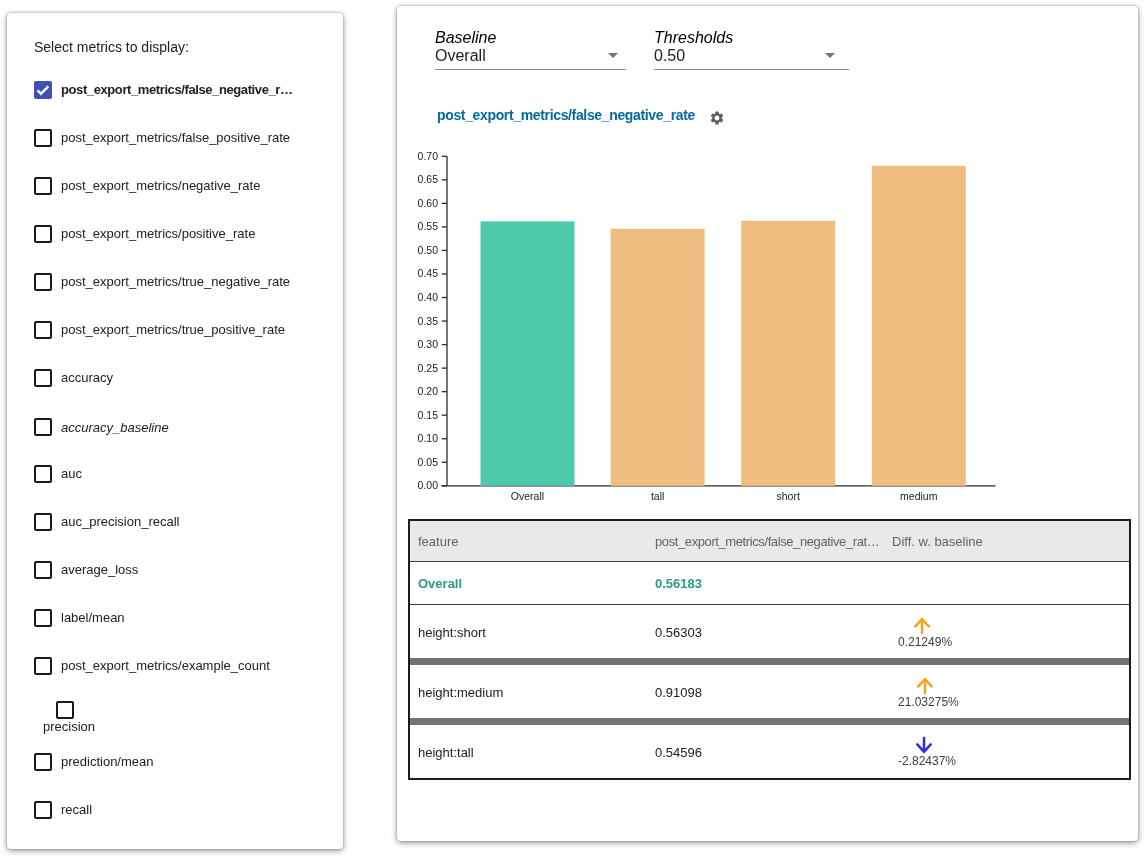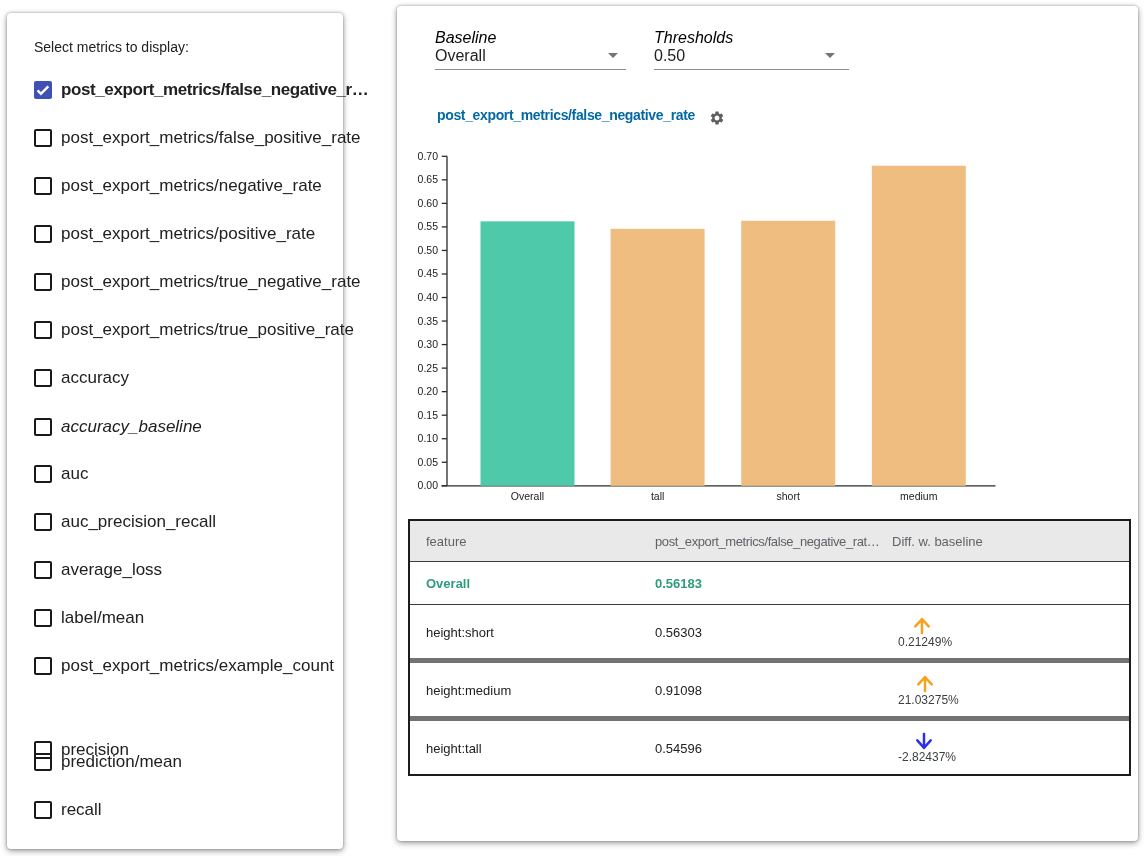--- a/index.html
+++ b/index.html
@@ -7,38 +7,38 @@
   .card{position:absolute;background:#fff;border-radius:4px;
     box-shadow:0 2px 6px rgba(0,0,0,0.38), 0 0 3px rgba(0,0,0,0.3);}
   #leftcard{left:7px;top:5px;width:336px;height:836px;margin-top:8px;}
   #rightcard{left:397px;top:6px;width:741px;height:835px;}
   .abs{position:absolute;}
   
   .seltitle{left:27px;top:26px;font-size:14px;color:#212121;}
   .cbrow{position:absolute;left:27px;height:18px;display:flex;align-items:center;}
   .cb{width:14px;height:14px;border:2px solid #1a1a1a;border-radius:2px;flex:0 0 auto;}
   .cb.checked{border:none;width:18px;height:18px;background:#3f51b5;}
-  .cblab{margin-left:9px;font-size:17px;color:#212121;white-space:nowrap;}
+  .cblab{margin-left:9px;font-size:13px;color:#212121;white-space:nowrap;}
   .cblab.b{font-weight:bold;letter-spacing:-0.4px;}
   
   .ddlabel{font-size:16px;color:#000000;font-style:italic;}
   .ddvalue{font-size:16px;color:#212121;}
   .ddline{position:absolute;height:1px;background:#8b8b8b;}
   .ddarrow{position:absolute;width:0;height:0;border-left:5px solid transparent;
     border-right:5px solid transparent;border-top:5px solid #757575;}
   .charttitle{font-size:14px;font-weight:bold;color:#0369a1;letter-spacing:-0.35px;}
   
   #tbl{position:absolute;left:408px;top:519px;width:719px;border:2px solid #1c1c1c;background:#fff;}
   .trow{position:relative;width:100%;}
   .thead{height:40px;background:#e9e9e9;border-bottom:1px solid #3c3c3c;}
   .r1{height:42px;border-bottom:1px solid #3c3c3c;}
-  .r2{height:53px;border-bottom:5px solid #737373;}
+  .r2{height:53px;border-bottom:7px solid #737373;}
   .r3{height:53px;}
   .tcell{position:absolute;top:50%;transform:translateY(-50%);font-size:13px;color:#212121;white-space:nowrap;}
-  .c1{left:16px;}
+  .c1{left:8px;}
   .c2{left:245px;}
   .c3{left:482px;}
   .c3d{left:488px;flex-direction:column;}
   .hcell{color:#5f6368;}
   .teal{color:#2c9c7d;font-weight:bold;}
   .diffwrap{display:flex;align-items:center;}
   .diffwrap svg{margin-right:7px;}
   .diffwrap span{font-size:12px;color:#3c4043;}
 </style>
 </head>
@@ -92,21 +92,21 @@
       <span class="cblab">average_loss</span>
     </div>
     <div class="cbrow" style="top: 595.5px;">
       <span class="cb"></span>
       <span class="cblab">label/mean</span>
     </div>
     <div class="cbrow" style="top: 643.5px;">
       <span class="cb"></span>
       <span class="cblab">post_export_metrics/example_count</span>
     </div>
-    <div class="cbrow" style="top: 728px;">
+    <div class="cbrow" style="top: 688px; flex-direction: column;">
       <span class="cb"></span>
       <span class="cblab">precision</span>
     </div>
     <div class="cbrow" style="top: 739.5px;">
       <span class="cb"></span>
       <span class="cblab">prediction/mean</span>
     </div>
     <div class="cbrow" style="top: 787.5px;">
       <span class="cb"></span>
       <span class="cblab">recall</span>

